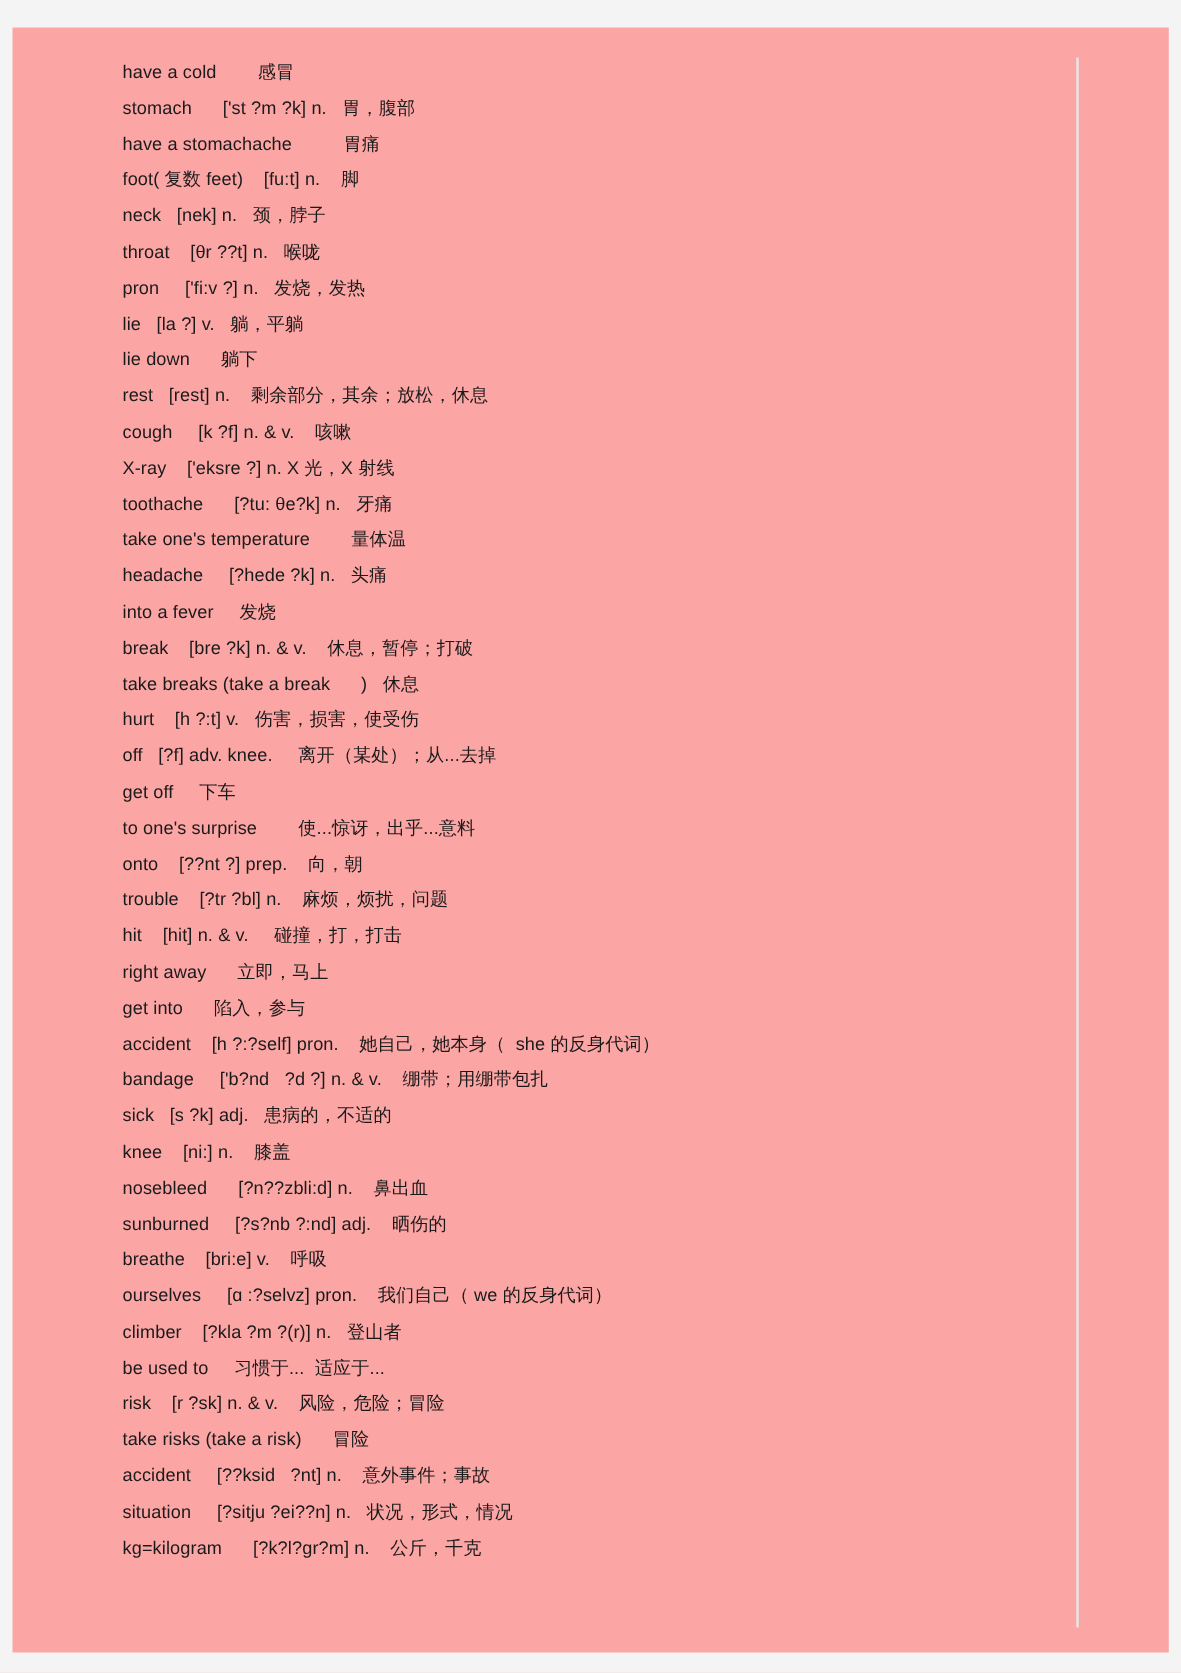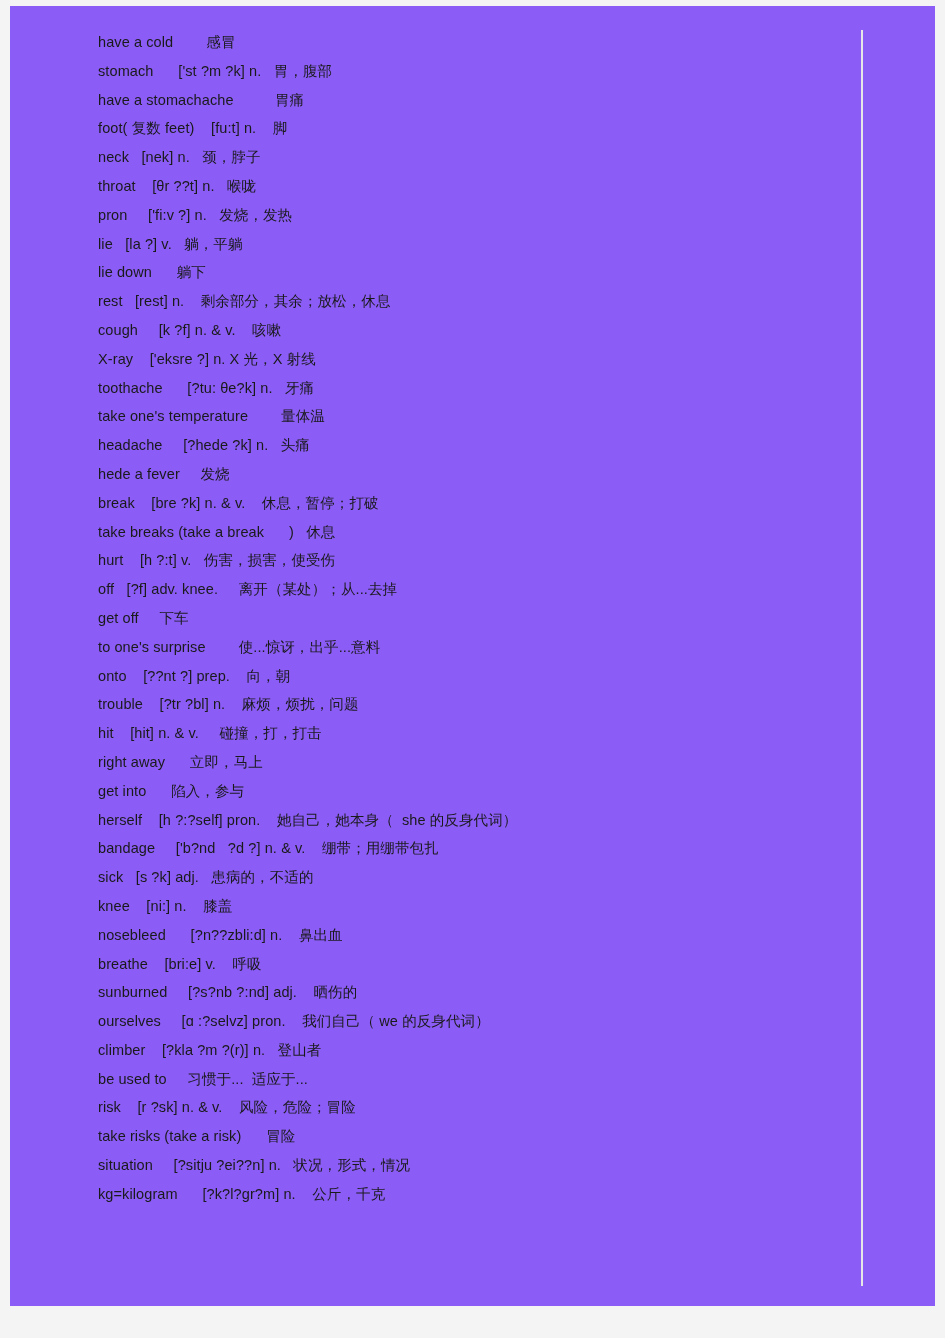--- a/index.html
+++ b/index.html
@@ -24,24 +24,24 @@
     position: absolute;
     left: 0;
     top: 0;
     width: 945px;
     height: 22px;
     background: #f4f4f4;
   }
   .page-sheet {
     position: absolute;
     left: 10px;
-    top: 6px;
+    top: 22px;
     width: 925px;
     height: 1300px;
-    background: #8b5cf6;
+    background: #fca5a5;
   }
   .side-rule {
     position: absolute;
     left: 851px;
     top: 24px;
     width: 2px;
     height: 1256px;
     background: #e6e6e6;
   }
   .entry-list {
@@ -79,41 +79,42 @@
         <li class="entry">throat    [θr ??t] n.   喉咙</li>
         <li class="entry">pron     ['fi:v ?] n.   发烧，发热</li>
         <li class="entry">lie   [la ?] v.   躺，平躺</li>
         <li class="entry">lie down      躺下</li>
         <li class="entry">rest   [rest] n.    剩余部分，其余；放松，休息</li>
         <li class="entry">cough     [k ?f] n. &amp; v.    咳嗽</li>
         <li class="entry">X-ray    ['eksre ?] n. X 光，X 射线</li>
         <li class="entry">toothache      [?tu: θe?k] n.   牙痛</li>
         <li class="entry">take one's temperature        量体温</li>
         <li class="entry">headache     [?hede ?k] n.   头痛</li>
-        <li class="entry">hede a fever     发烧</li>
+        <li class="entry">into a fever     发烧</li>
         <li class="entry">break    [bre ?k] n. &amp; v.    休息，暂停；打破</li>
         <li class="entry">take breaks (take a break      )   休息</li>
         <li class="entry">hurt    [h ?:t] v.   伤害，损害，使受伤</li>
         <li class="entry">off   [?f] adv. knee.     离开（某处）；从...去掉</li>
         <li class="entry">get off     下车</li>
         <li class="entry">to one's surprise        使...惊讶，出乎...意料</li>
         <li class="entry">onto    [??nt ?] prep.    向，朝</li>
         <li class="entry">trouble    [?tr ?bl] n.    麻烦，烦扰，问题</li>
         <li class="entry">hit    [hit] n. &amp; v.     碰撞，打，打击</li>
         <li class="entry">right away      立即，马上</li>
         <li class="entry">get into      陷入，参与</li>
-        <li class="entry">herself    [h ?:?self] pron.    她自己，她本身（  she 的反身代词）</li>
+        <li class="entry">accident    [h ?:?self] pron.    她自己，她本身（  she 的反身代词）</li>
         <li class="entry">bandage     ['b?nd   ?d ?] n. &amp; v.    绷带；用绷带包扎</li>
         <li class="entry">sick   [s ?k] adj.   患病的，不适的</li>
         <li class="entry">knee    [ni:] n.    膝盖</li>
         <li class="entry">nosebleed      [?n??zbli:d] n.    鼻出血</li>
+        <li class="entry">sunburned     [?s?nb ?:nd] adj.    晒伤的</li>
         <li class="entry">breathe    [bri:e] v.    呼吸</li>
-        <li class="entry">sunburned     [?s?nb ?:nd] adj.    晒伤的</li>
         <li class="entry">ourselves     [ɑ :?selvz] pron.    我们自己（ we 的反身代词）</li>
         <li class="entry">climber    [?kla ?m ?(r)] n.   登山者</li>
         <li class="entry">be used to     习惯于...  适应于...</li>
         <li class="entry">risk    [r ?sk] n. &amp; v.    风险，危险；冒险</li>
         <li class="entry">take risks (take a risk)      冒险</li>
+        <li class="entry">accident     [??ksid   ?nt] n.    意外事件；事故</li>
         <li class="entry">situation     [?sitju ?ei??n] n.   状况，形式，情况</li>
         <li class="entry">kg=kilogram      [?k?l?gr?m] n.    公斤，千克</li>
       </ul>
   </div>
 </div>
 
 </body></html>

